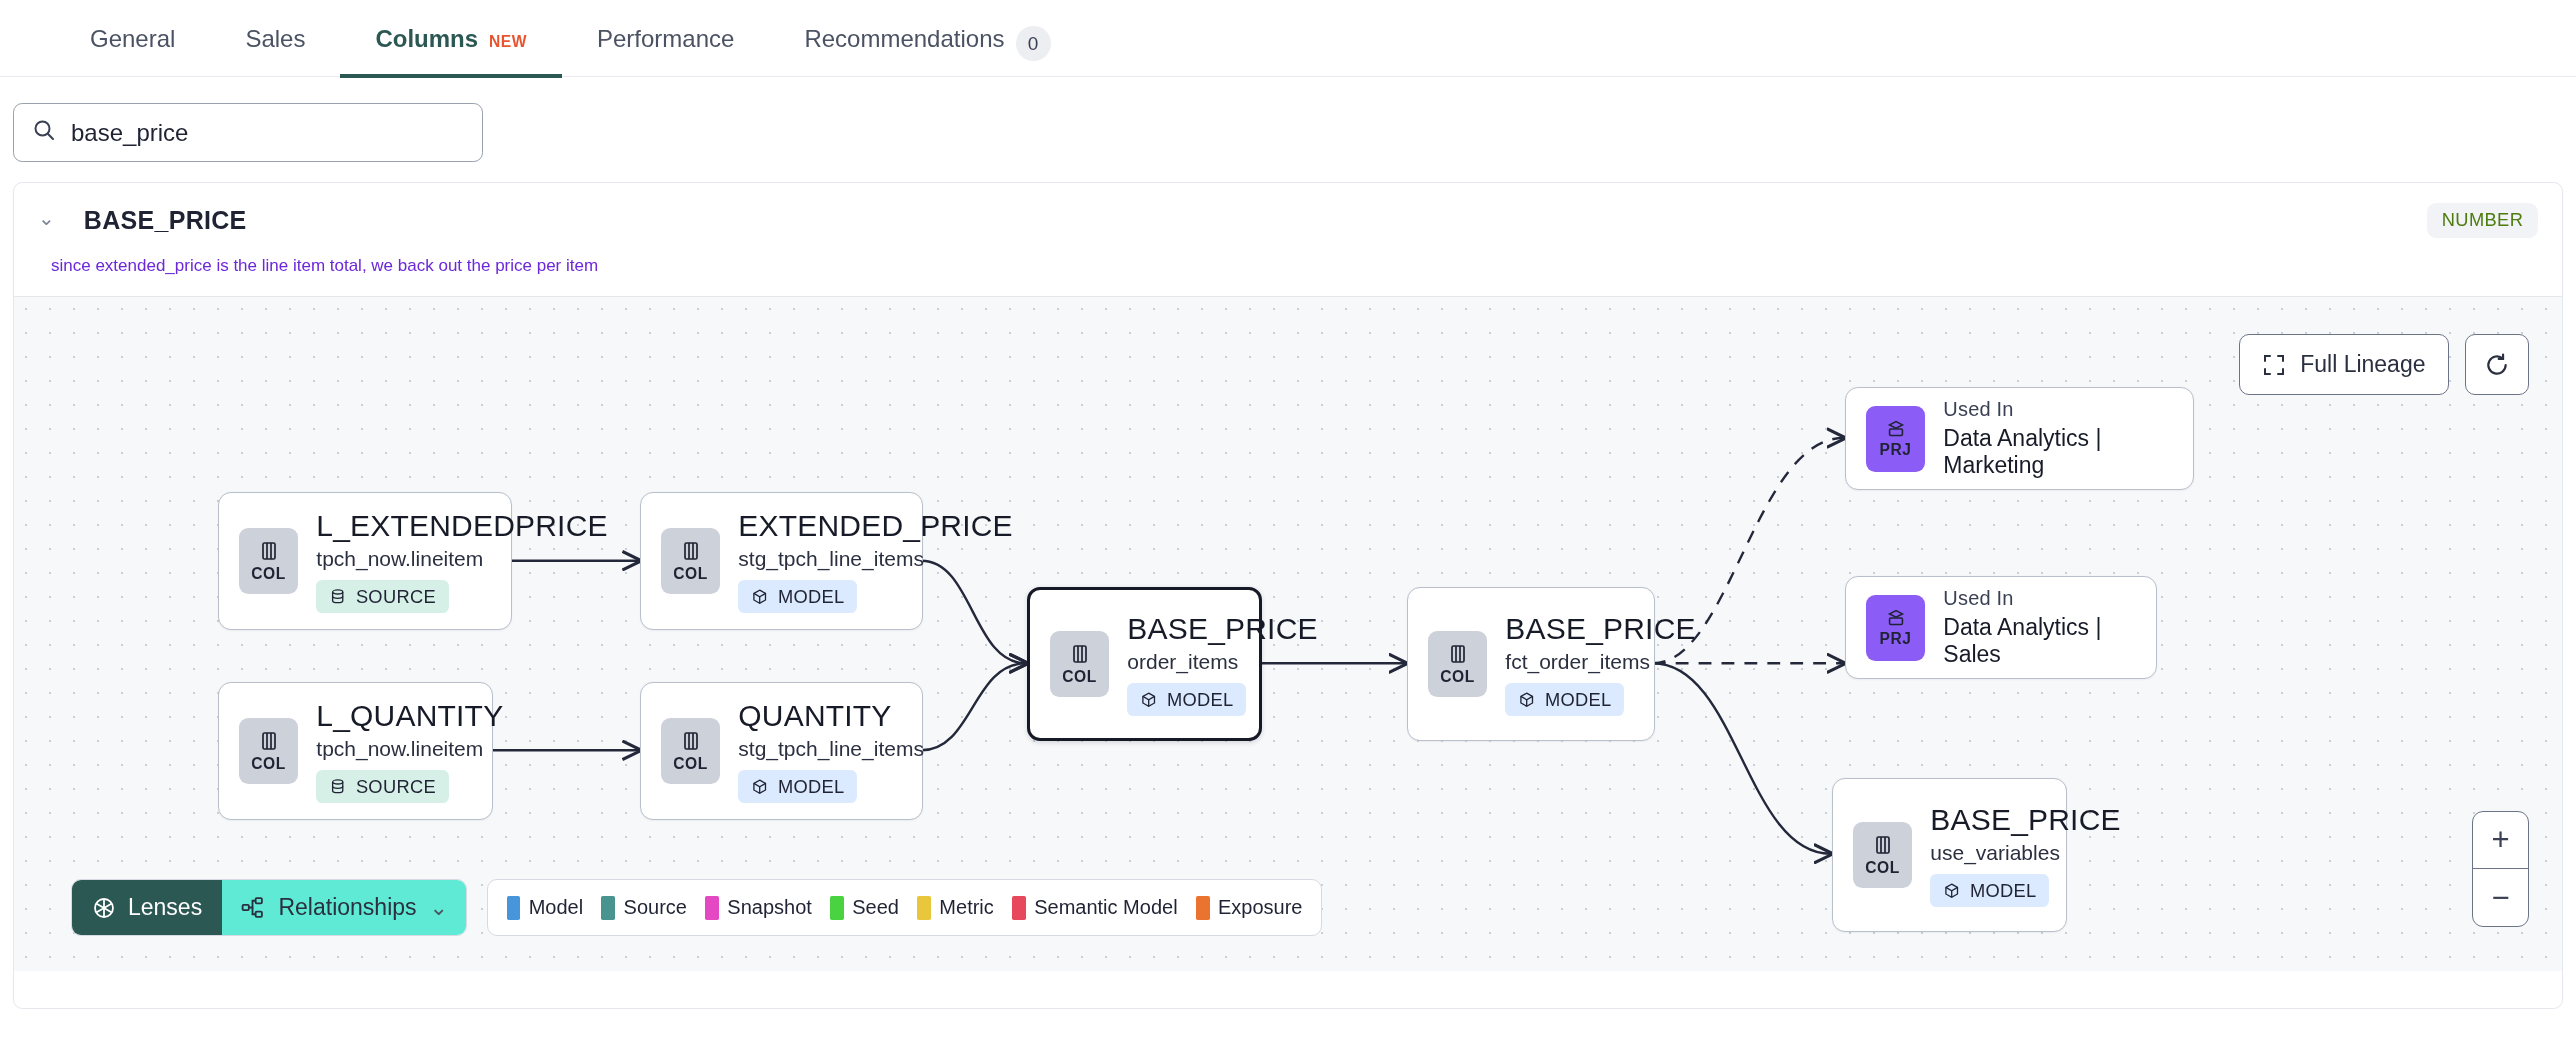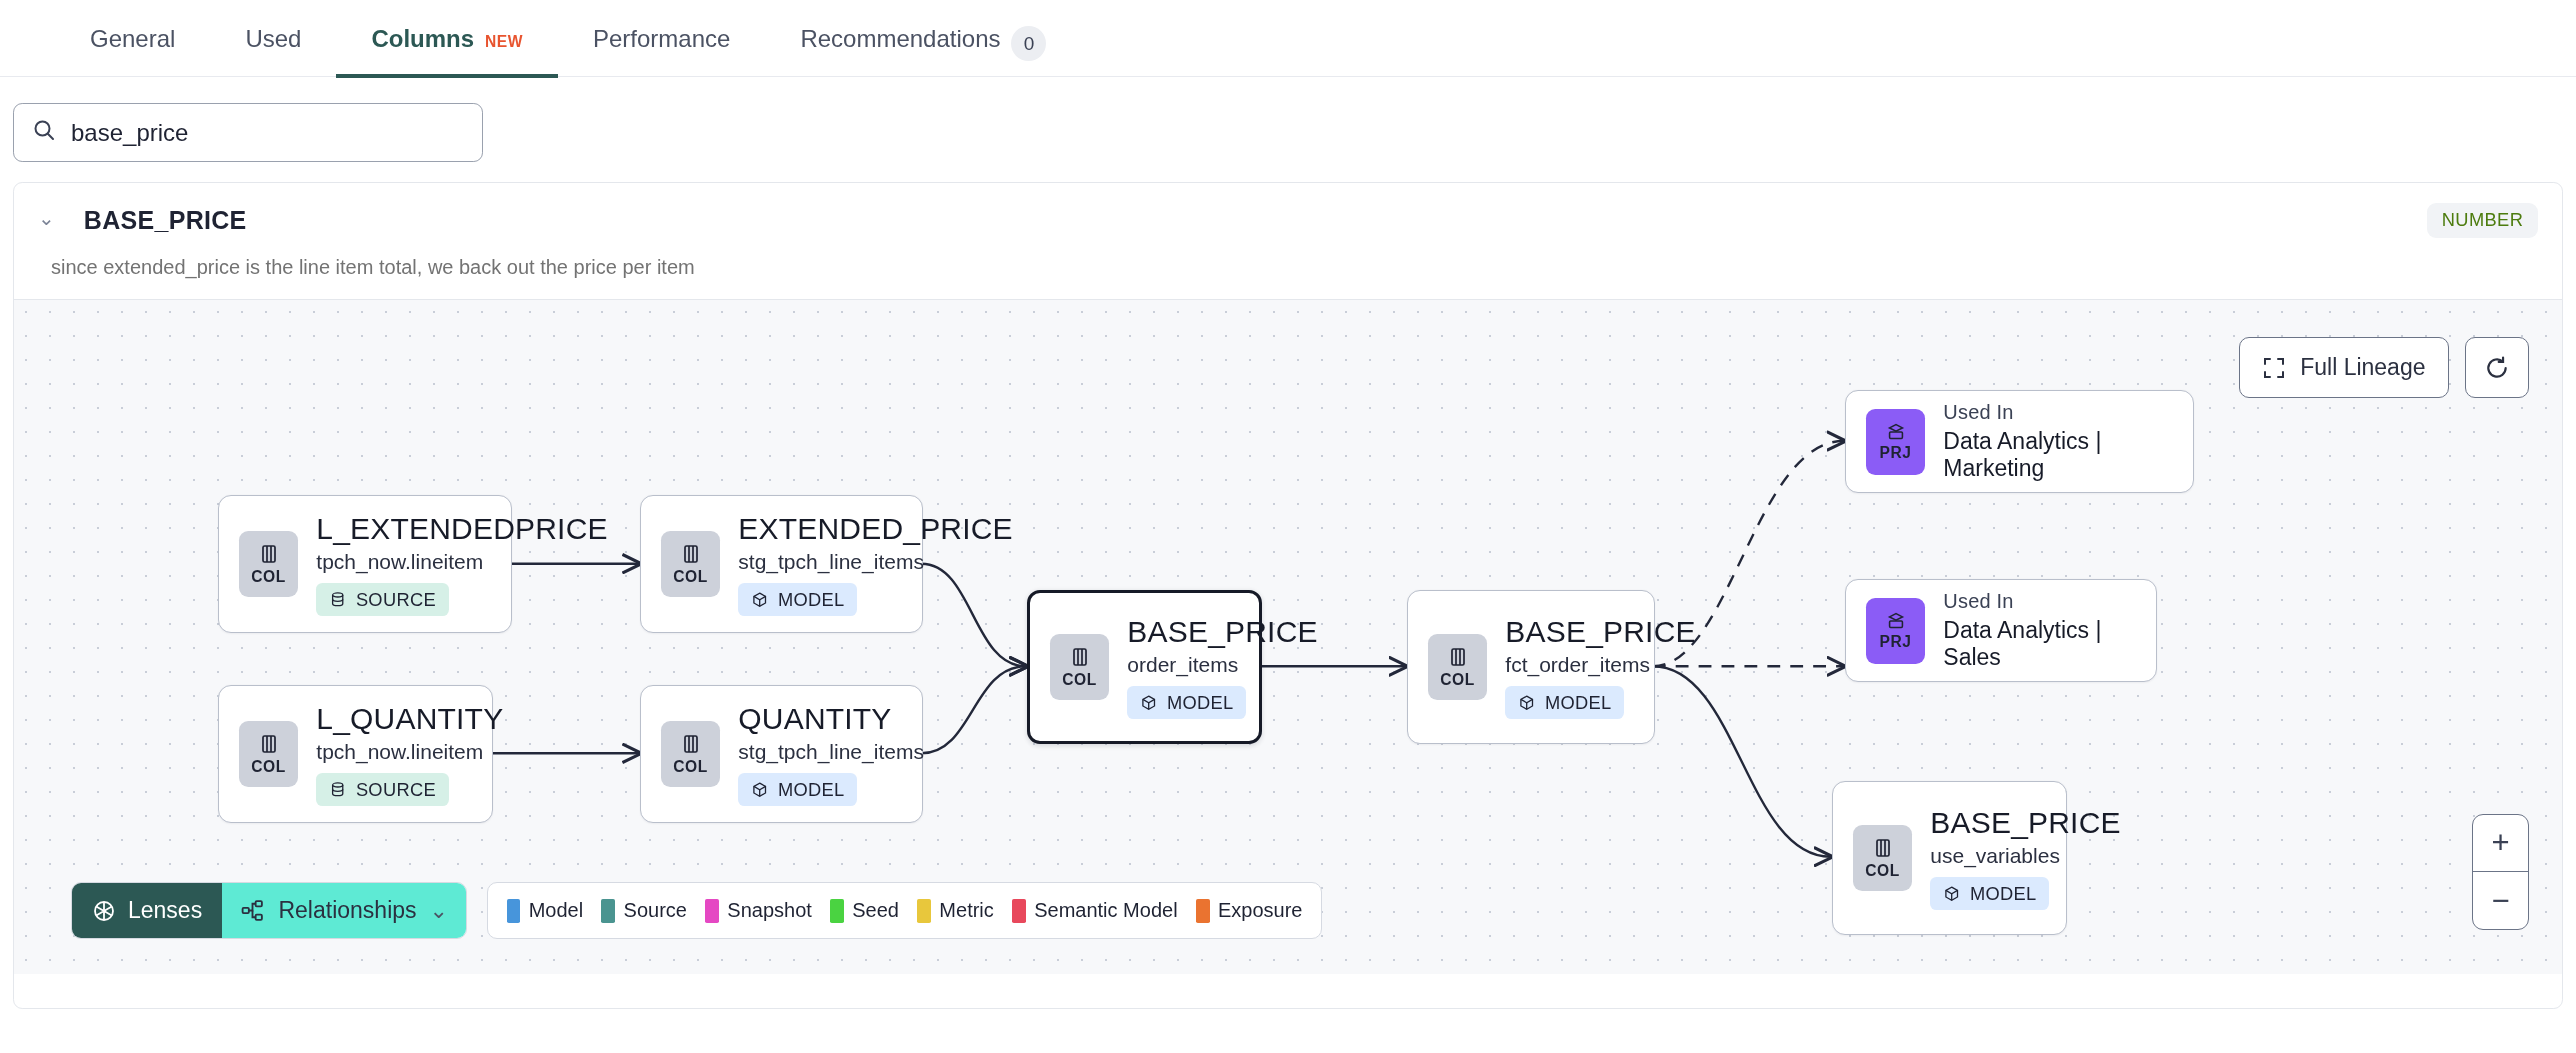--- a/index.html
+++ b/index.html
@@ -76,21 +76,21 @@
   }
   .chev {
     width: 27.5px; font-size: 20px; color: #7b8396; cursor: pointer;
     transform: translateY(-1.8px);
   }
   .colname { font-size: 25px; font-weight: 700; letter-spacing: 0.3px; margin-left: 18.3px; }
   .typepill {
     margin-left: auto; background: #f1f3f6; color: #4d7c0f;
     font-size: 18.3px; padding: 6.4px 14.7px; border-radius: 9px; letter-spacing: 0.4px;
   }
-  .desc { padding: 18.3px 24px 20px 37px; font-size: 20px; color: #737373; }
+  .desc { padding: 18.3px 24px 20px 37px; font-size: 17px; color: #6d28d9; }
 
   
   .canvas {
     position: relative; height: 675px;
     border-top: 1.8px solid #e4e7ec;
     background-color: #f7f8fa;
     background-image: radial-gradient(#c9ced8 1.5px, transparent 1.5px);
     background-size: 24px 24px;
     overflow: hidden;
   }
@@ -170,21 +170,21 @@
   .swatch { width: 13.8px; height: 24px; border-radius: 1.8px; }
 </style>
 </head>
 <body>
 
 <div class="tabbar">
   <div class="tab">
     <span>General</span>
   </div>
   <div class="tab">
-    <span>Used</span>
+    <span>Sales</span>
   </div>
   <div class="tab active">
     <span>Columns</span>
     <span class="newbadge">NEW</span>
   </div>
   <div class="tab">
     <span>Performance</span>
   </div>
   <div class="tab">
     <span>Recommendations</span>

